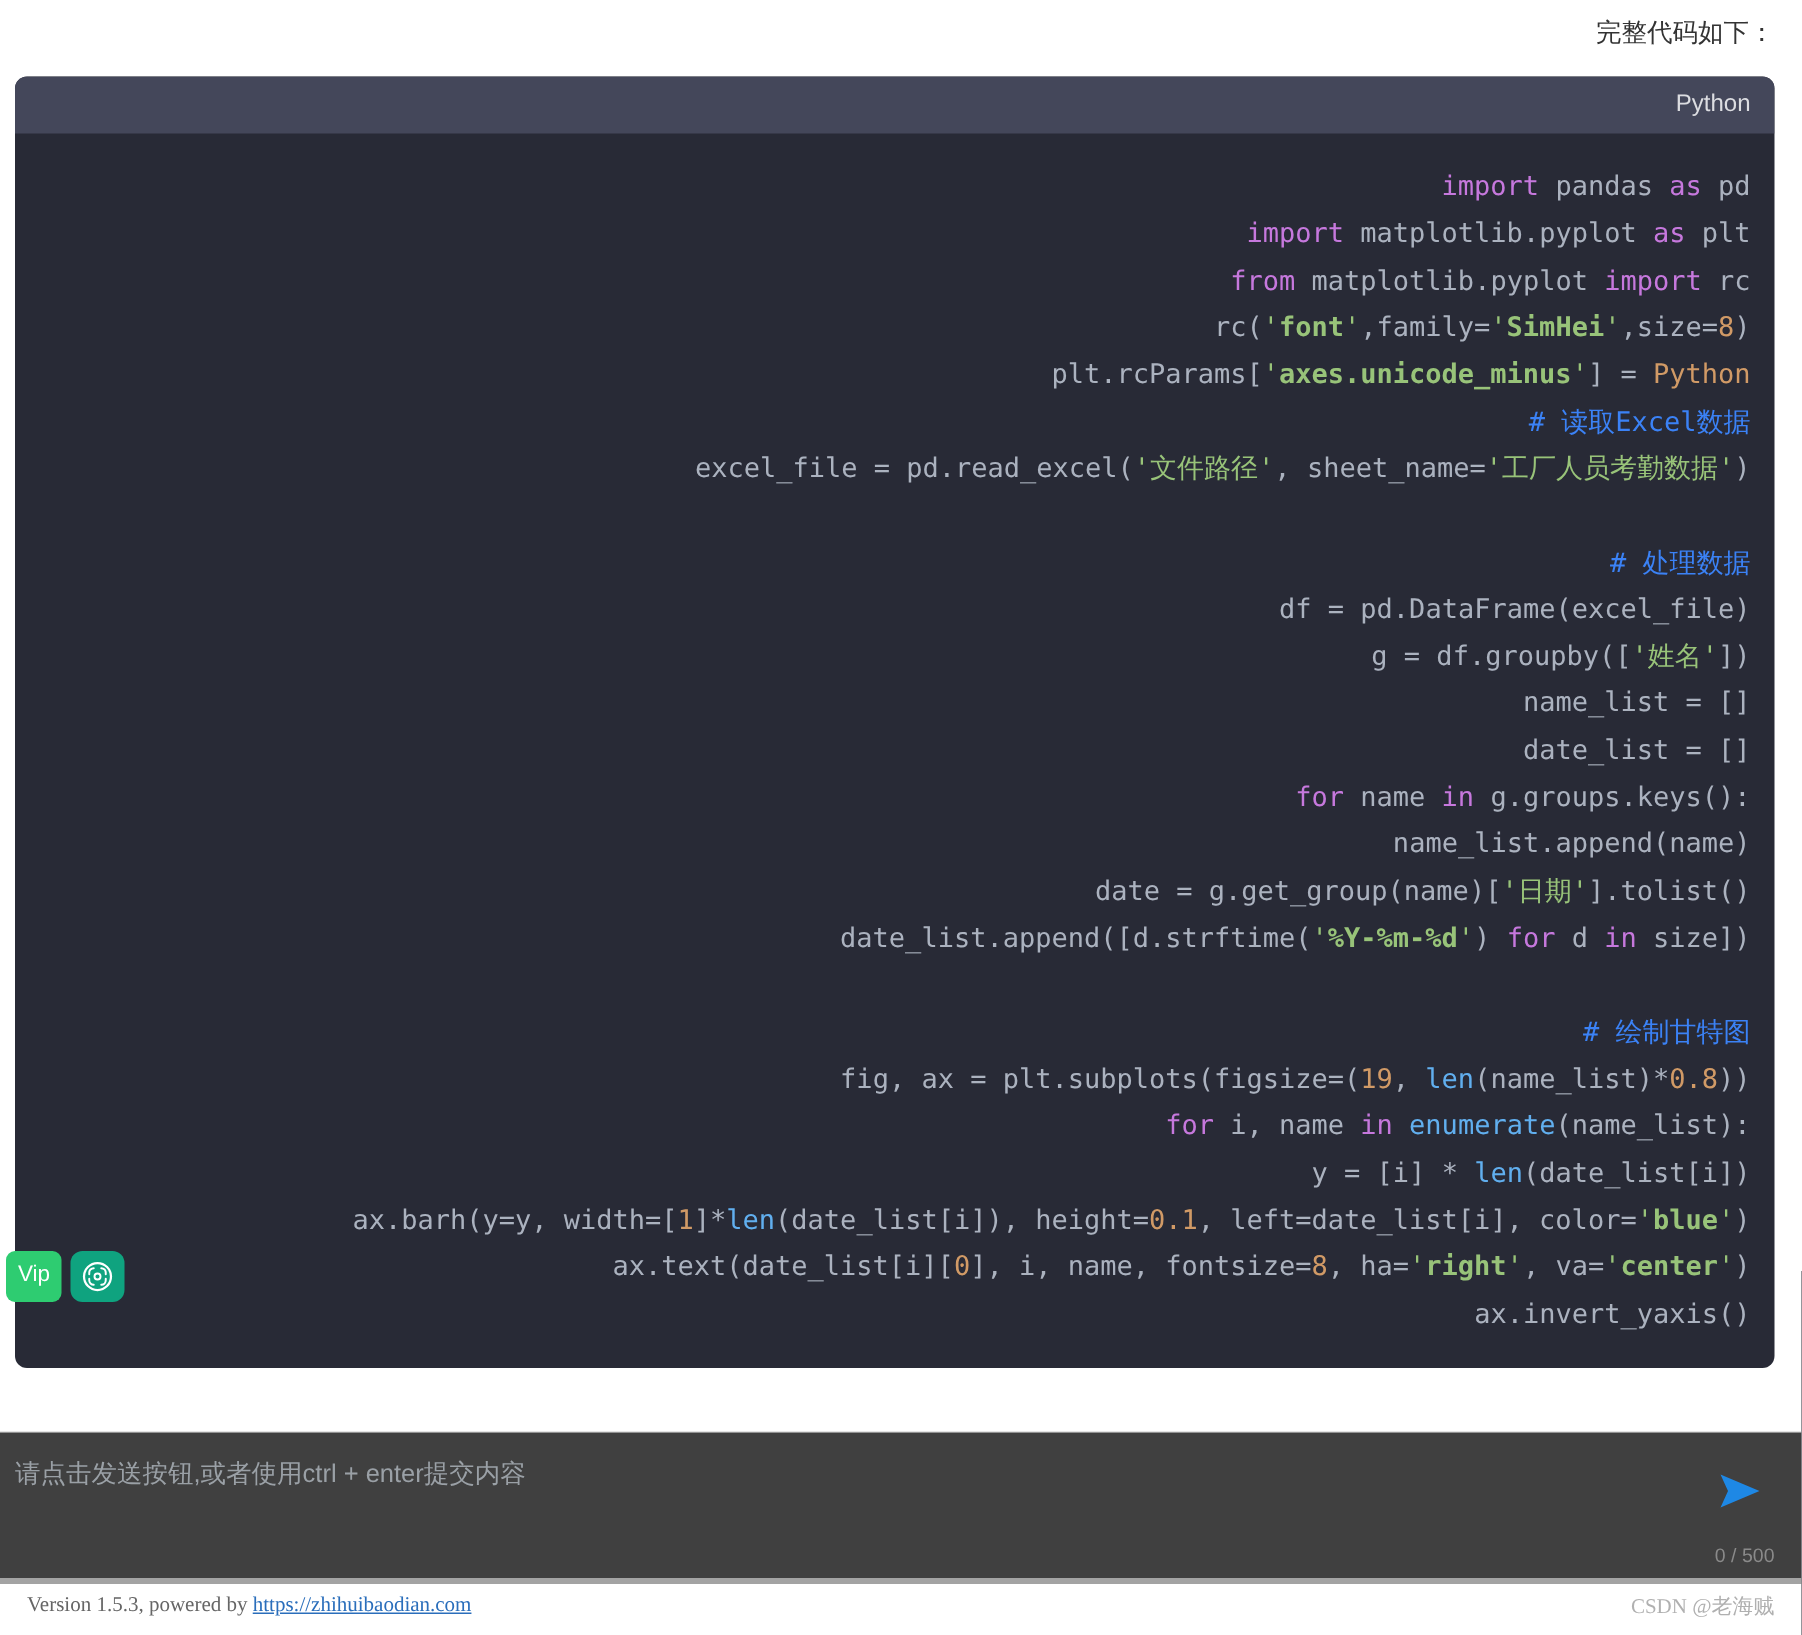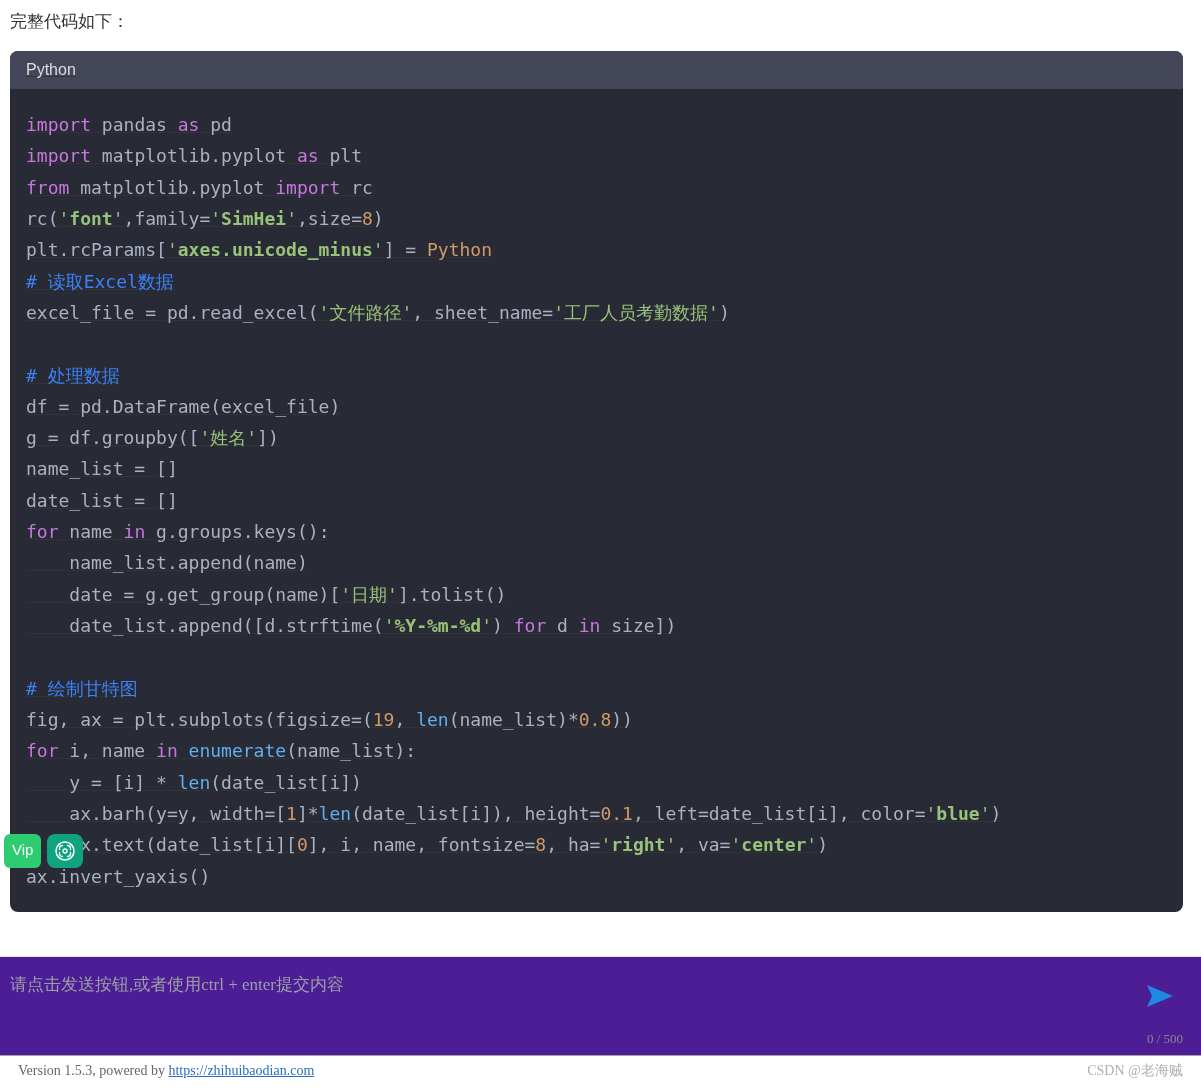--- a/index.html
+++ b/index.html
@@ -7,32 +7,32 @@
     font-family: -apple-system, BlinkMacSystemFont, "Segoe UI", "Microsoft YaHei", sans-serif;
     background: #ffffff;
     color: #333;
     width: 1201px;
     height: 1090px;
     position: relative;
     overflow: hidden;
   }
   .content-area {
     padding: 10px 18px 0 10px;
+    text-align: right;
   }
   .intro-text {
     font-size: 17px;
     color: #333;
     margin-bottom: 18px;
   }
   .code-block {
     background: #282a36;
     border-radius: 8px;
     overflow: hidden;
     margin-bottom: 10px;
-    text-decoration: underline;
   }
   .code-header {
     background: #44475a;
     padding: 10px 16px;
     color: #dcdde1;
     font-size: 16px;
   }
   .code-body {
     padding: 20px 16px;
     font-family: "Consolas", "Monaco", monospace;
@@ -49,25 +49,24 @@
   .tk-num  { color: #d19a66; }
   .tk-cmt  { color: #3b82f6; }
   .tk-fn   { color: #61afef; }
   .tk-id   { color: #abb2bf; }
 
   .input-bar {
     position: absolute;
     left: 0;
     right: 0;
     bottom: 34px;
-    background: #4c1d95;
+    background: #404040;
     border-top: 1px solid #e5e5e5;
-    border-bottom: 1px solid #a3a3a3;
+    border-bottom: 4px solid #a3a3a3;
     padding: 12px 18px 8px 10px;
-    font-family: Liberation Serif, serif;
   }
   .input-row {
     display: flex;
     align-items: flex-start;
   }
   .input-placeholder {
     flex: 1;
     color: #9aa0a6;
     font-size: 17px;
     padding: 4px 0;

